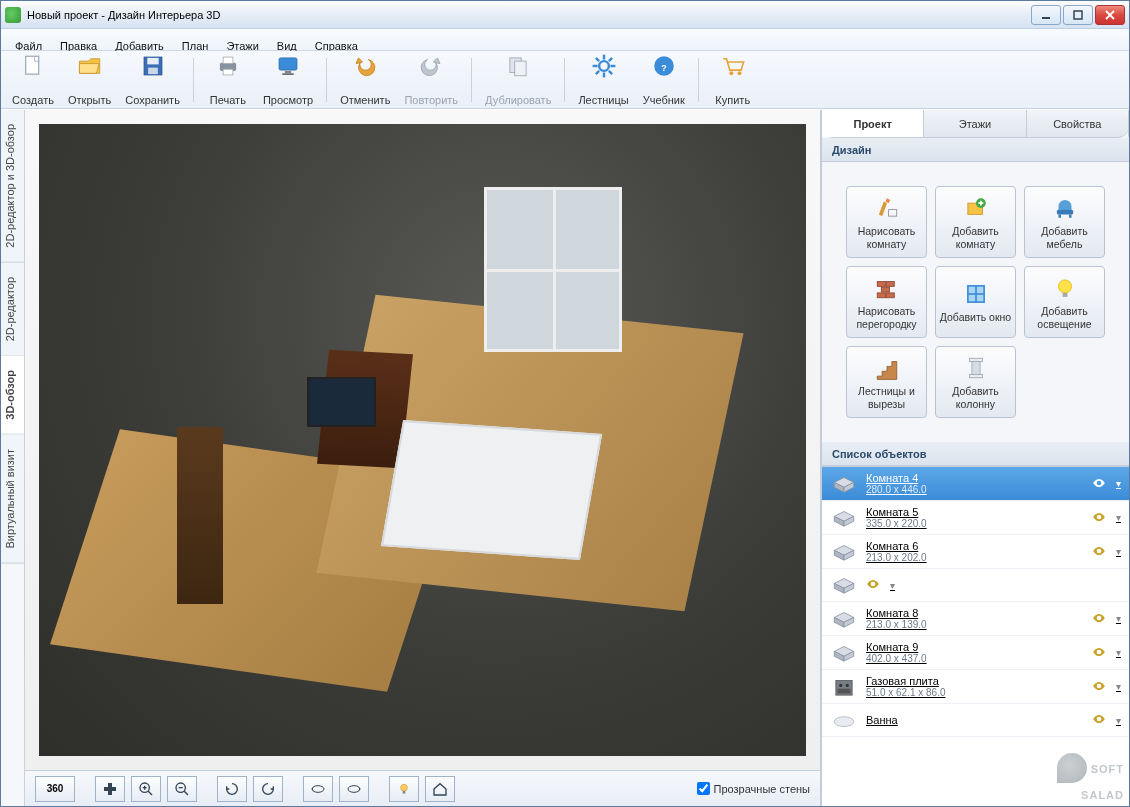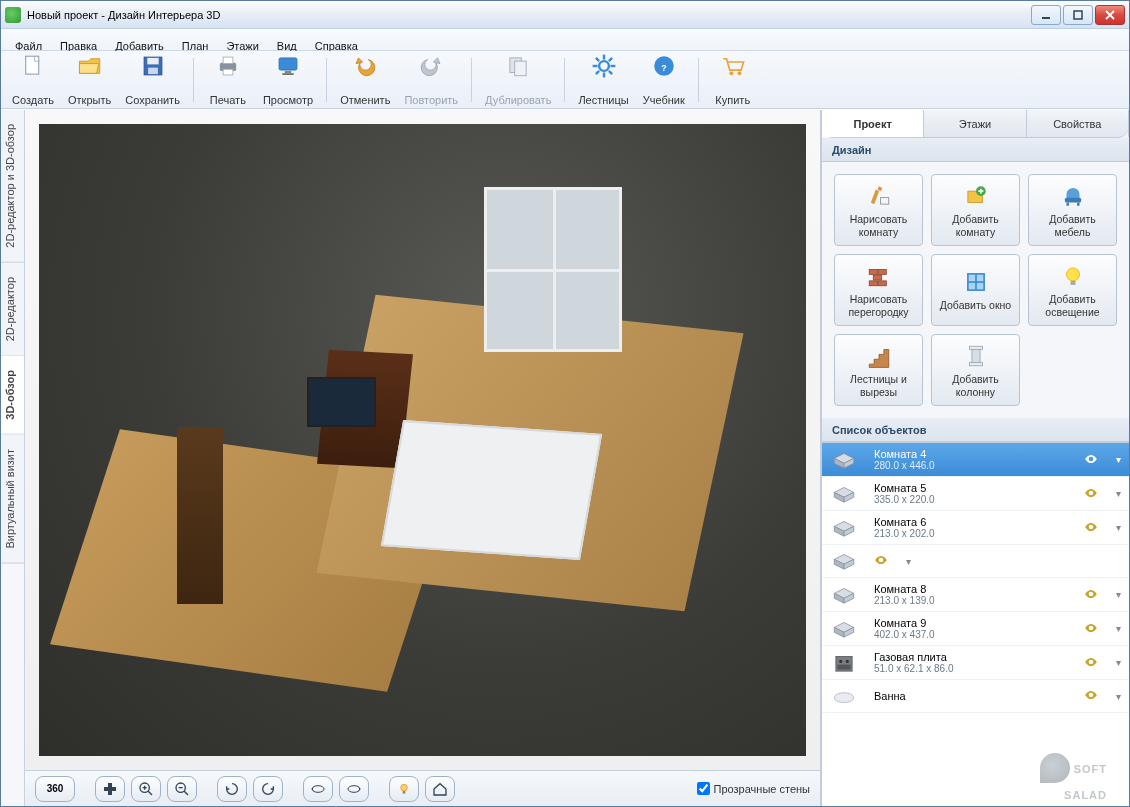--- a/index.html
+++ b/index.html
@@ -39,58 +39,58 @@
 .wallwin:before,.wallwin:after{content:"";position:absolute;background:#eee;}
 .wallwin:before{left:50%;top:0;width:3px;height:100%;}
 .wallwin:after{top:50%;left:0;height:3px;width:100%;}
 .bed{position:absolute;left:46%;top:48%;width:26%;height:20%;background:#eef0f1;border:2px solid #d7dadd;transform:skew(-10deg,4deg);}
 .dresser{position:absolute;left:37%;top:36%;width:11%;height:18%;background:linear-gradient(#5a2f18,#3c1e0e);transform:skew(-6deg,3deg);}
 .door{position:absolute;left:18%;top:48%;width:6%;height:28%;background:linear-gradient(#5a3a1d,#3d2611);}
 .tv{position:absolute;left:35%;top:40%;width:9%;height:8%;background:#1a2a3a;border:2px solid #222;}
 
 
 .viewbar { height:36px; background:linear-gradient(#f6f8fb,#e8eef6); border-top:1px solid #c5d0de; display:flex; align-items:center; padding:0 10px; gap:6px;}
-.vbtn { width:30px;height:26px; border:1px solid #9fb2c8; border-radius:8px; background:linear-gradient(#fdfefe,#e5ecf5); display:flex;align-items:center;justify-content:center; cursor:default;}
+.vbtn { width:30px;height:26px; border:1px solid #9fb2c8; border-radius:0; background:linear-gradient(#fdfefe,#e5ecf5); display:flex;align-items:center;justify-content:center; cursor:default;}
 .vbtn.lg{width:40px;}
 .vsep{width:8px;}
 .viewbar .chk{ margin-left:auto; display:flex; align-items:center; gap:4px; color:#333;}
 .viewbar input[type=checkbox]{width:13px;height:13px;}
 
 
 .rightpanel { width:308px; background:#f2f5f9; display:flex; flex-direction:column; border-left:1px solid #c3ccda;}
 .rtabs { height:28px; display:flex; background:linear-gradient(#f1f4f8,#e1e7ef); border-bottom:1px solid #c3ccda;border-radius:12px;}
 .rtab { flex:1; display:flex; align-items:center; justify-content:center; border-right:1px solid #c3ccda; color:#333; cursor:default;}
 .rtab.active{ background:#fff; font-weight:bold;}
 .section-hdr{ height:24px; background:linear-gradient(#e9eef5,#dbe3ed); border-bottom:1px solid #c3ccda; display:flex;align-items:center; padding:0 10px; font-weight:bold; color:#2a4a6a;}
-.design-grid{ padding:12px; display:grid; grid-template-columns:repeat(3,1fr); gap:8px; background:#f4f6fa;}
+.design-grid{ padding:24px; display:grid; grid-template-columns:repeat(3,1fr); gap:8px; background:#f4f6fa;}
 .dbtn{ border:1px solid #b8c4d4; border-radius:4px; background:linear-gradient(#fdfdfe,#f0f3f8 50%,#e3e9f1); height:72px; display:flex; flex-direction:column; align-items:center; justify-content:center; gap:3px; cursor:default; padding:4px 2px;}
 .dbtn .dic{width:28px;height:28px;display:flex;align-items:center;justify-content:center;}
 .dbtn .dl{text-align:center; line-height:1.15; color:#333; font-size:10.5px;}
 
 .objlist{ flex:1; overflow-y:auto; background:#fff; border-top:1px solid #c3ccda;}
-.orow{ display:flex; align-items:center; gap:16px; padding:5px 8px; border-bottom:1px solid #eef1f5; cursor:default;}
+.orow{ display:flex; align-items:center; gap:8px; padding:5px 8px; border-bottom:1px solid #eef1f5; cursor:default;text-decoration:underline;}
 .orow.sel{ background:linear-gradient(#5da7e8,#3b8cd8); color:#fff;}
 .orow .oicon{width:28px;height:22px; display:flex;align-items:center;justify-content:center;}
 .orow .otxt{flex:1; display:flex; flex-direction:column;}
 .orow .oname{font-size:11px;}
 .orow .odim{font-size:10px; color:#6a7a8a;}
 .orow.sel .odim{color:#e0ecf8;}
 .orow .eye{width:16px;height:16px;}
 .orow .eye svg{fill:#c9a227;}
 .orow.sel .eye svg{fill:#fff;}
 .orow .chev{color:#888;font-size:10px;}
 .orow.sel .chev{color:#fff;}
 
 
 .objlist::-webkit-scrollbar{width:16px;}
 .objlist::-webkit-scrollbar-track{background:#eef1f5;}
 .objlist::-webkit-scrollbar-thumb{background:#c3ccda;border:2px solid #eef1f5;border-radius:3px;}
 
 
-.watermark{position:absolute;right:23px;bottom:6px;font-size:20px;font-weight:bold;letter-spacing:1px;color:rgba(120,130,140,0.45);text-align:right;line-height:0.9;pointer-events:none;}
+.watermark{position:absolute;right:6px;bottom:6px;font-size:20px;font-weight:bold;letter-spacing:1px;color:rgba(120,130,140,0.45);text-align:right;line-height:0.9;pointer-events:none;}
 .watermark .leaf{display:inline-block;width:30px;height:30px;background:radial-gradient(circle at 40% 40%,rgba(150,160,170,0.5),rgba(100,110,120,0.5));border-radius:50% 50% 50% 0;margin-right:4px;vertical-align:middle;}
 </style>
 </head>
 <body>
 
 <div class="window">
   <div class="titlebar">
     <span class="appicon"></span>
     <span class="title">Новый проект - Дизайн Интерьера 3D</span>
     <div class="wbtns">

